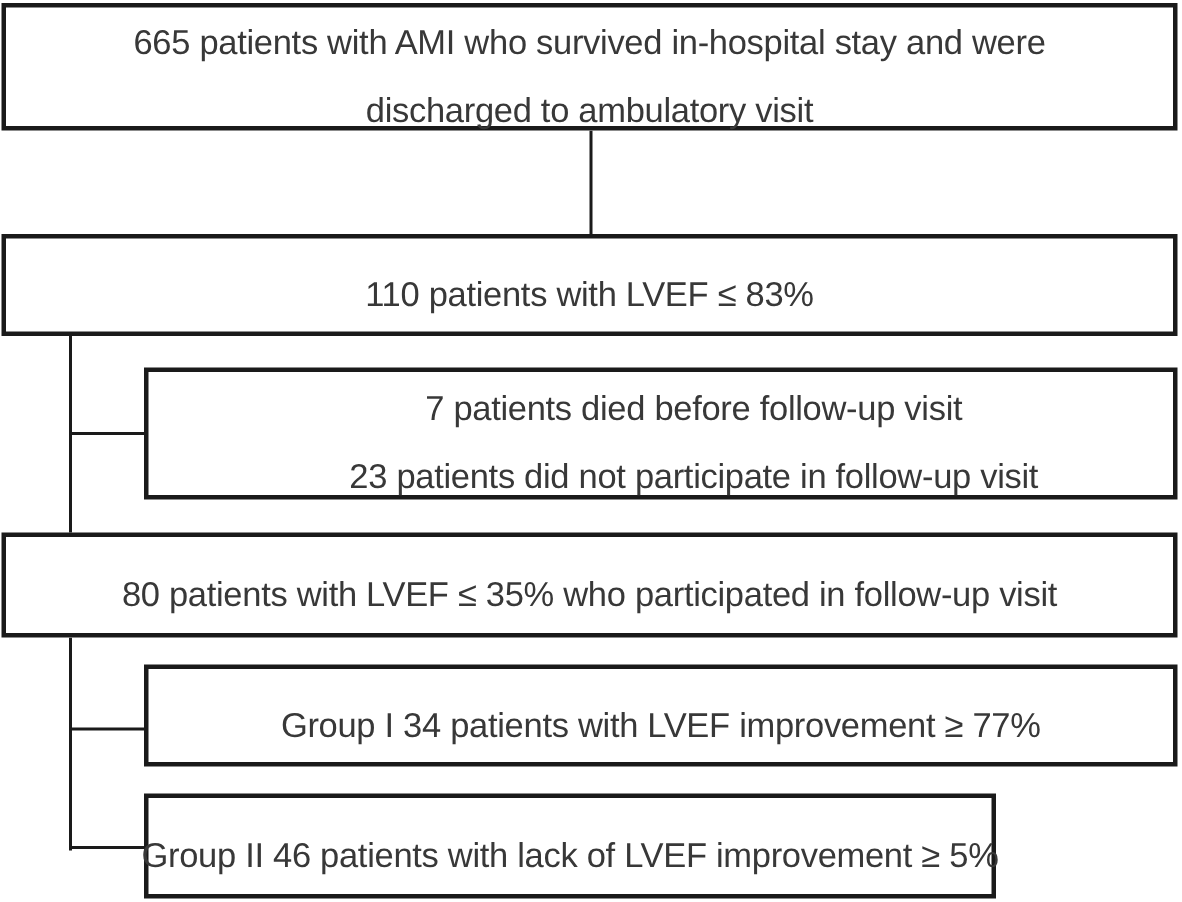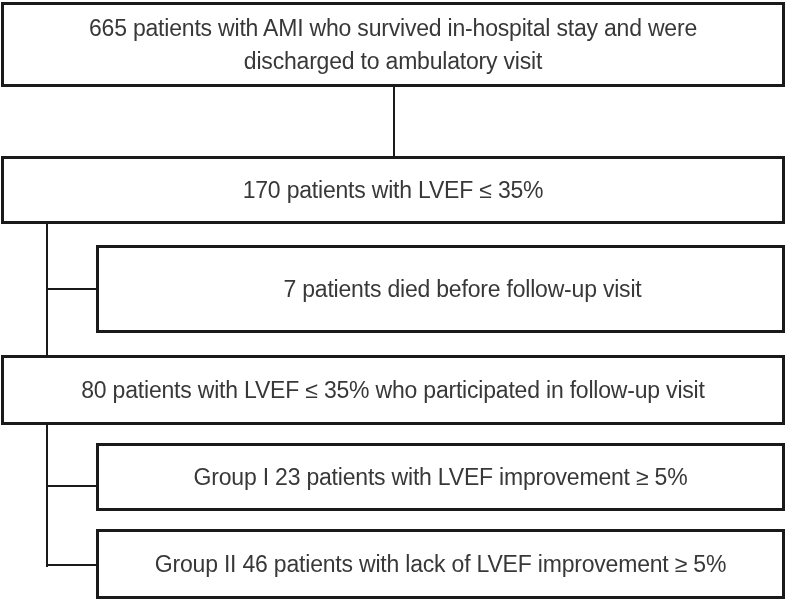--- a/index.html
+++ b/index.html
@@ -25,33 +25,33 @@
     display:flex;
     flex-direction:column;
     align-items:center;
     justify-content:center;
     text-align:center;
     font-size:23px;
     line-height:33px;
     letter-spacing:-0.2px;
     z-index:2;
   }
-  .ln{white-space:nowrap;}
+  .ln{white-space:nowrap;margin-top:12px;}
   .conn{
     position:absolute;
     background:var(--line);
     z-index:1;
   }
   
   #node-665-ami      {left:1px;  top:2px;   width:784px; height:85px;}
   #node-110-lvef     {left:1px;  top:156px; width:784px; height:68px;}
   #node-excluded     {left:96px; top:245px; width:689px; height:88px;padding-left:44px;}
   #node-80-followup  {left:1px;  top:355px; width:784px; height:70px;text-align:right;}
   #node-group-1      {left:96px; top:443px; width:689px; height:68px;}
-  #node-group-2      {left:96px; top:529px; width:689px; height:70px;}
+  #node-group-2      {left:96px; top:529px; width:568px; height:70px;}
   
   #conn-center-drop  {left:393px; top:87px;  width:2px;  height:69px;}
   #conn-left-rail-1  {left:46px;  top:224px; width:2px;  height:132px;}
   #conn-stub-excluded{left:46px;  top:288px; width:52px; height:2px;}
   #conn-left-rail-2  {left:46px;  top:425px; width:2px;  height:142px;}
   #conn-stub-group-1 {left:46px;  top:485px; width:52px; height:2px;}
   #conn-stub-group-2 {left:46px;  top:564px; width:52px; height:2px;}
 </style>
 </head>
 <body>
@@ -64,32 +64,33 @@
   <div class="conn" id="conn-left-rail-2"></div>
   <div class="conn" id="conn-stub-group-1"></div>
   <div class="conn" id="conn-stub-group-2"></div>
 
   <div class="box" id="node-665-ami">
     <div class="ln">665 patients with AMI who survived in-hospital stay and were</div>
     <div class="ln">discharged to ambulatory visit</div>
   </div>
 
   <div class="box" id="node-110-lvef">
-    <div class="ln">170 patients with LVEF ≤ 35%</div>
+    <div class="ln">110 patients with LVEF ≤ 83%</div>
   </div>
 
   <div class="box" id="node-excluded">
     <div class="ln">7 patients died before follow-up visit</div>
+    <div class="ln">23 patients did not participate in follow-up visit</div>
   </div>
 
   <div class="box" id="node-80-followup">
     <div class="ln">80 patients with LVEF ≤ 35% who participated in follow-up visit</div>
   </div>
 
   <div class="box" id="node-group-1">
-    <div class="ln">Group I 23 patients with LVEF improvement ≥ 5%</div>
+    <div class="ln">Group I 34 patients with LVEF improvement ≥ 77%</div>
   </div>
 
   <div class="box" id="node-group-2">
     <div class="ln">Group II 46 patients with lack of LVEF improvement ≥ 5%</div>
   </div>
 
 </div>
 
 </body></html>

